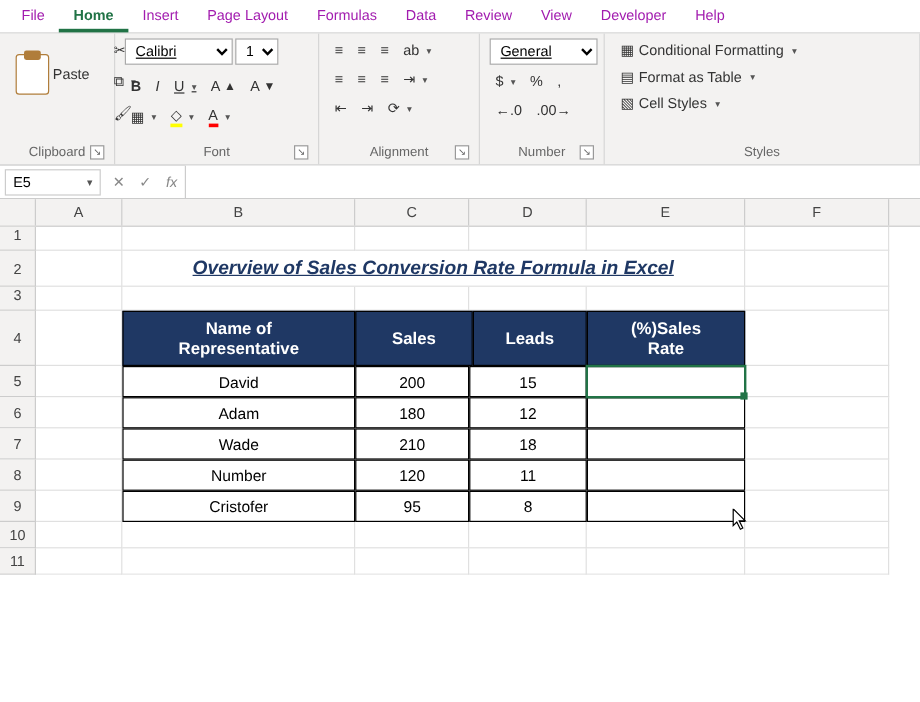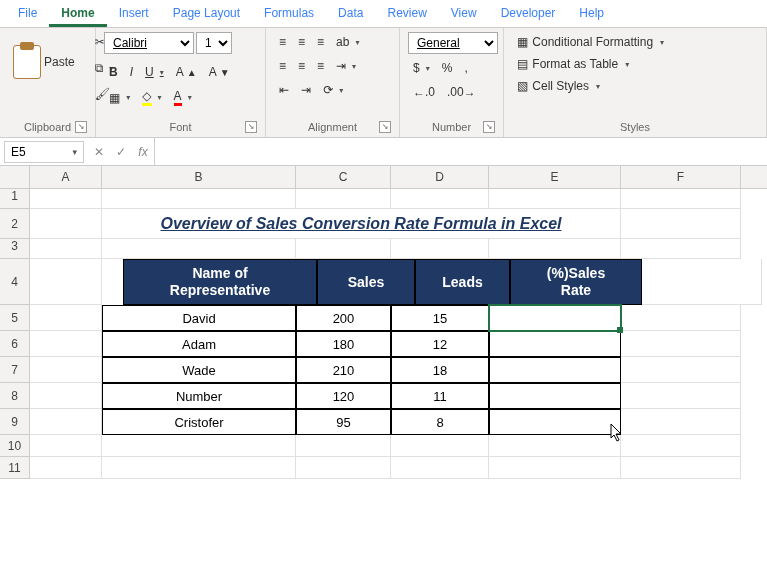--- a/index.html
+++ b/index.html
@@ -1,20 +1,20 @@
 <!DOCTYPE html>
 <html><head>
 <meta charset="utf-8">
 <style>
   * { box-sizing: border-box; }
   body { margin: 0; font-family: "Segoe UI", Arial, sans-serif; font-size: 12px; background: #fff; width: 767px; }
   
   
   .menubar { display: flex; height: 28px; align-items: stretch; border-bottom: 1px solid #ccc; padding: 0 6px; background:#fff;}
-  .menubar .tab { padding: 6px 12px 4px; color: #3b82f6; cursor: pointer; }
+  .menubar .tab { padding: 6px 12px 4px; color: #a21caf; cursor: pointer; }
   .menubar .tab.active { color: #217346; font-weight: 600; border-bottom: 3px solid #217346; }
   
   
   .ribbon { display: flex; background: #f3f2f1; border-bottom: 1px solid #ccc; height: 110px; }
   .group { border-right: 1px solid #d6d6d6; display: flex; flex-direction: column; padding: 4px 8px 2px; }
   .group-body { flex: 1; display: flex; align-items: flex-start; gap: 6px; }
   .group-label { text-align: center; font-size: 11px; color: #666; padding: 2px 0; position: relative;}
   .launcher { position:absolute; right:0; bottom:2px; width:12px;height:12px; border:1px solid #999; font-size:8px; line-height:10px; text-align:center; color:#666; background:#fff;}
   
   .btn { background: transparent; border: 1px solid transparent; padding: 2px 4px; cursor: pointer; display:inline-flex; align-items:center; gap:3px; font-size:12px; color:#333;}
@@ -244,21 +244,21 @@
     <div class="cell cB"></div>
     <div class="cell cC"></div>
     <div class="cell cD"></div>
     <div class="cell cE"></div>
     <div class="cell cF"></div>
   </div>
 
   <div class="gridrow" style="height:46px;">
     <div class="rowhead" style="line-height:46px;">4</div>
     <div class="cell cA"></div>
-    <div class="cell cB header-cell" style="white-space:pre;margin-left:21px;">Name of
+    <div class="cell cB header-cell" style="white-space:pre;">Name of
 Representative</div>
     <div class="cell cD header-cell">Sales</div>
     <div class="cell cC header-cell">Leads</div>
     <div class="cell cE header-cell" style="white-space:pre;">(%)Sales
 Rate</div>
     <div class="cell cF"></div>
   </div>
 
   <div class="gridrow" style="height:26px;">
     <div class="rowhead" style="line-height:26px;">5</div>

